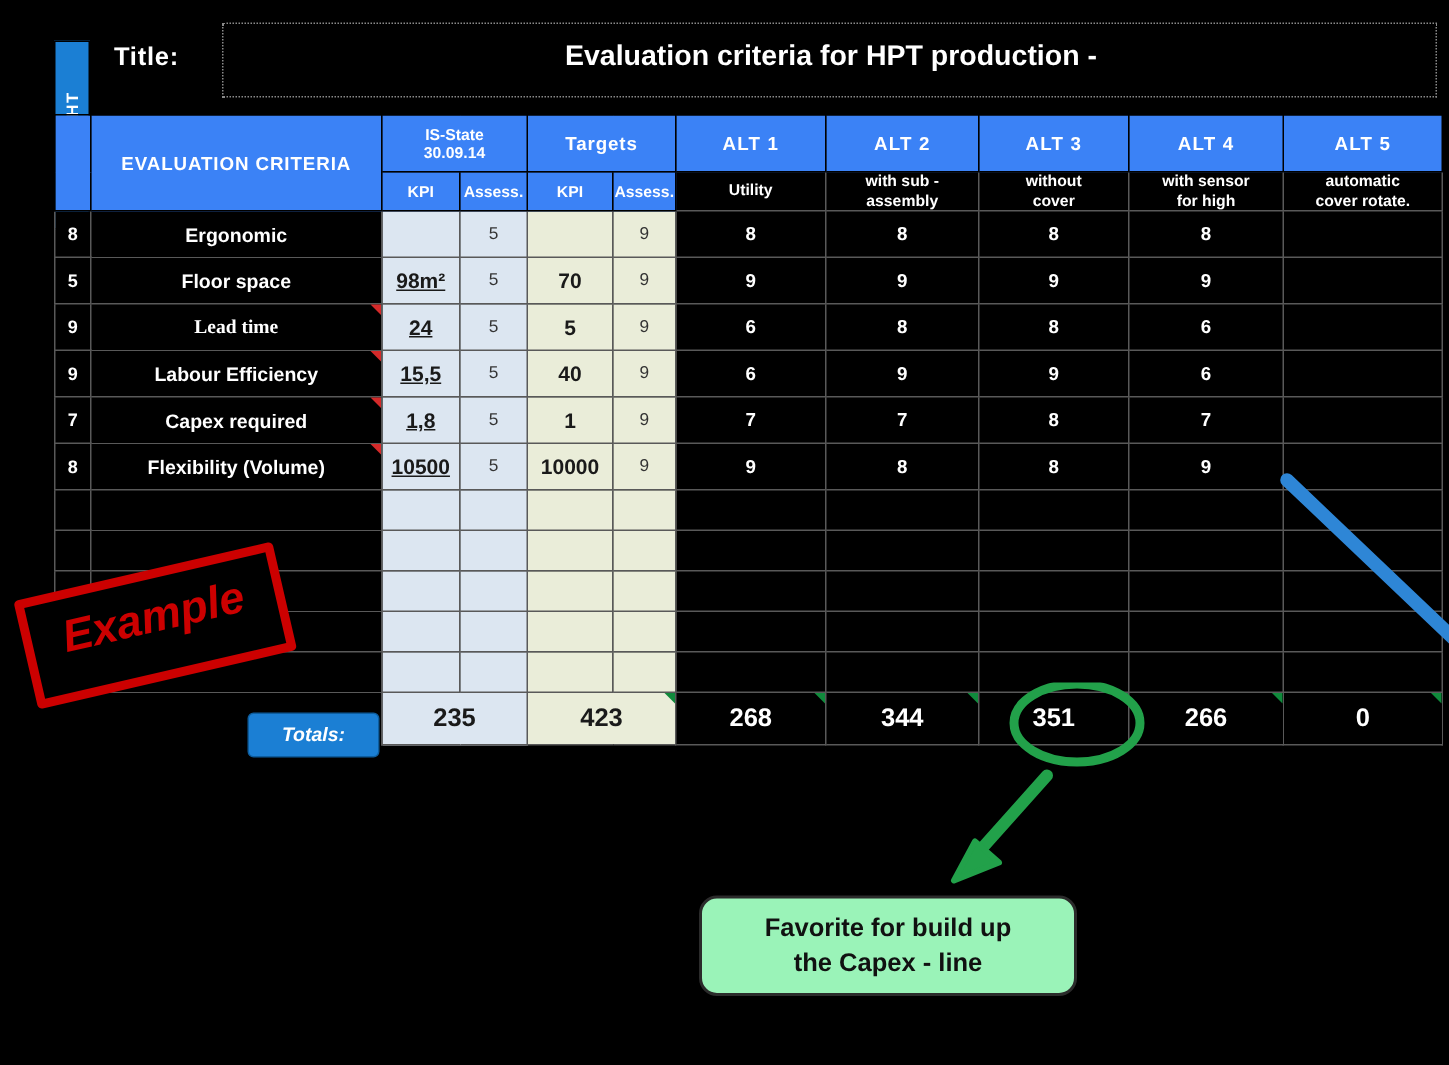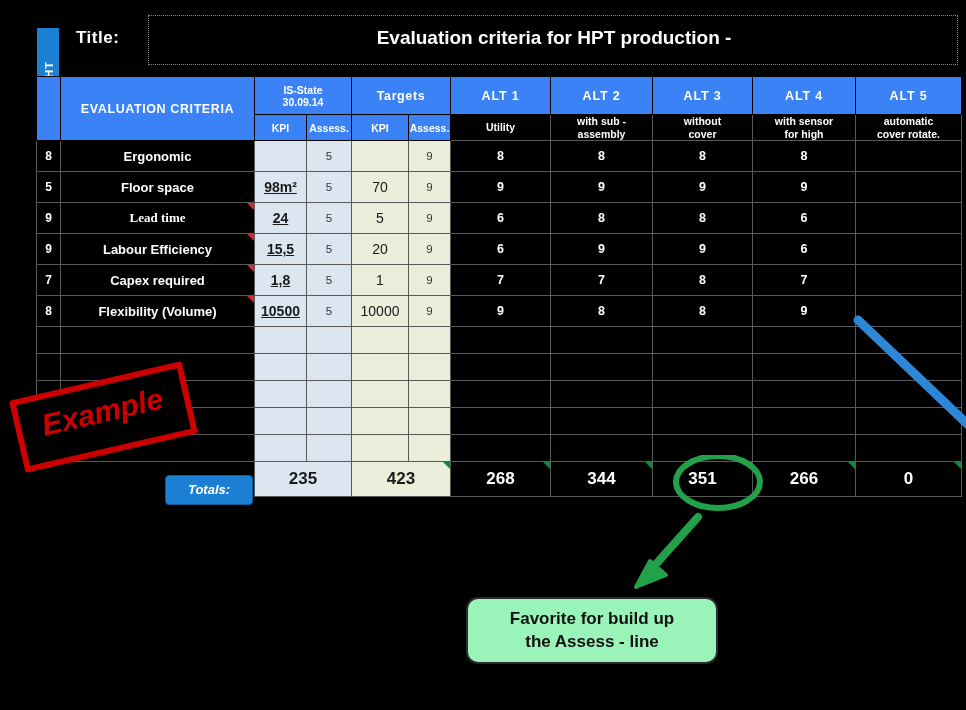--- a/index.html
+++ b/index.html
@@ -152,21 +152,21 @@
   .is-ass {
     background: #dce6f1;
     color: #333333;
     font-size: 11.5px;
     text-align: center;
   }
   .tg-kpi {
     background: #eaedd9;
     color: #1a1a1a;
     font-size: 14px;
-    font-weight: normal;
+    font-weight: bold;
     text-align: center;
   }
   .tg-ass {
     background: #eaedd9;
     color: #333333;
     font-size: 11.5px;
     text-align: center;
   }
   .alt-score {
     background: #000000;
@@ -385,21 +385,21 @@
             <td class="alt-score">8</td>
             <td class="alt-score">8</td>
             <td class="alt-score">6</td>
             <td class="alt-score alt-blank"></td>
           </tr>
           <tr class="row-data">
             <td class="wcell">9</td>
             <td class="crit-name" style="position: relative;">Labour Efficiency<span class="cmt-red"></span></td>
             <td class="is-kpi">15,5</td>
             <td class="is-ass">5</td>
-            <td class="tg-kpi">20</td>
+            <td class="tg-kpi">40</td>
             <td class="tg-ass">9</td>
             <td class="alt-score">6</td>
             <td class="alt-score">9</td>
             <td class="alt-score">9</td>
             <td class="alt-score">6</td>
             <td class="alt-score alt-blank"></td>
           </tr>
           <tr class="row-data">
             <td class="wcell">7</td>
             <td class="crit-name" style="position: relative;">Capex required<span class="cmt-red"></span></td>
@@ -516,17 +516,17 @@
 
   <svg id="green-anno" viewBox="0 0 190 160">
     <ellipse cx="118" cy="27" rx="42" ry="26" fill="none" stroke="#22a14a" stroke-width="6"></ellipse>
     <line x1="98" y1="62" x2="48" y2="118" stroke="#22a14a" stroke-width="8" stroke-linecap="round"></line>
     <polygon points="36,132 66,120 50,106" fill="#22a14a" stroke="#22a14a" stroke-width="4" stroke-linejoin="round"></polygon>
   </svg>
 
   <div id="callout">
     <div>
       <div>Favorite for build up</div>
-      <div>the Assess - line</div>
+      <div>the Capex - line</div>
     </div>
   </div>
 
 </div>
 
 </body></html>

